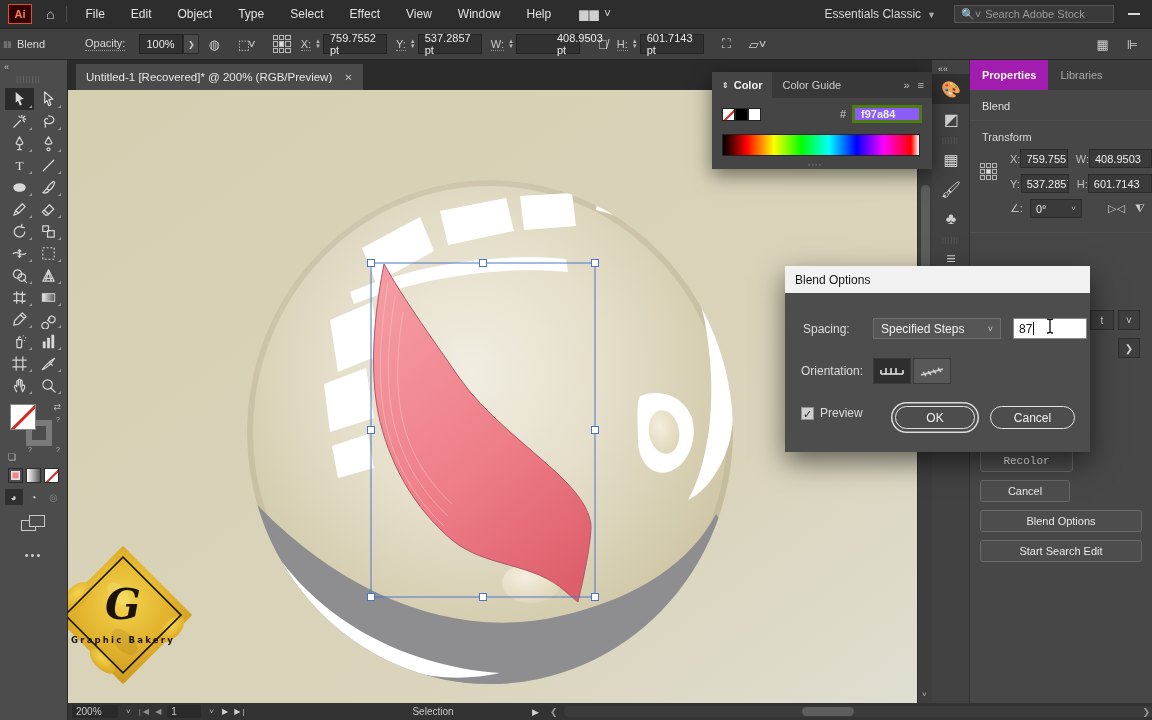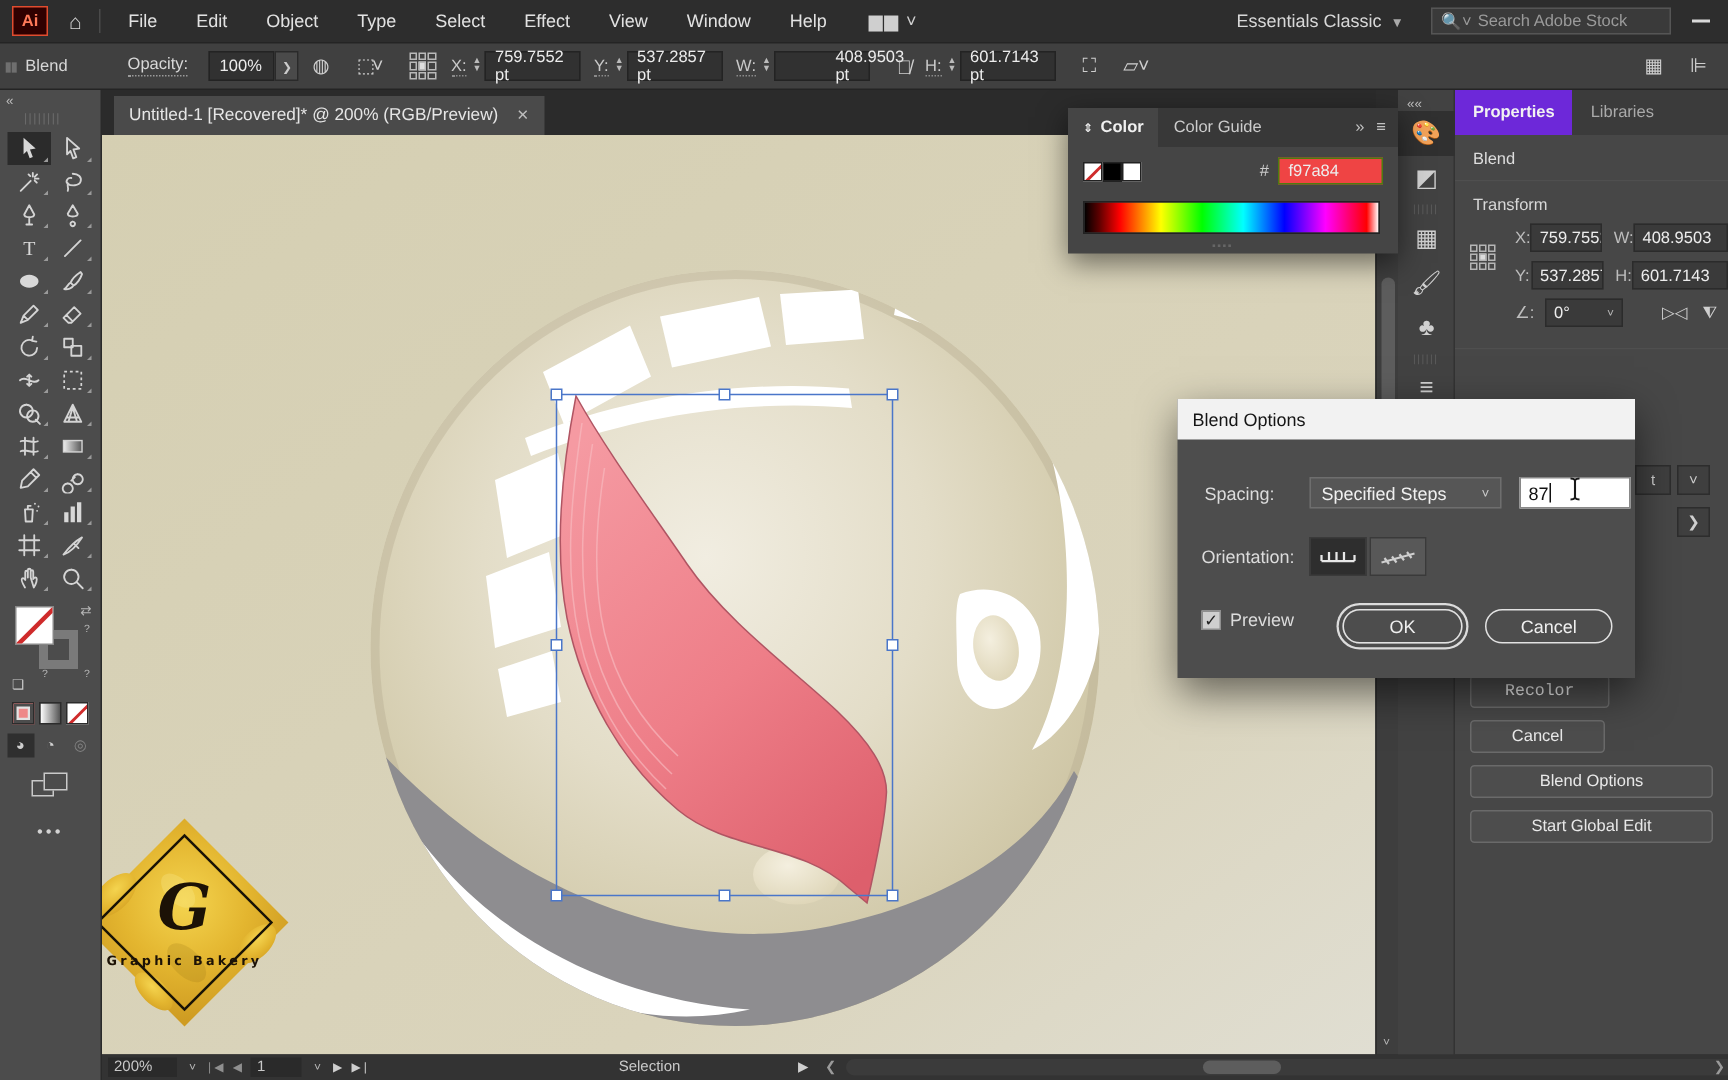--- a/index.html
+++ b/index.html
@@ -100,36 +100,36 @@
   #colorpanel .tab { padding:0 10px; height:26px; display:flex; align-items:center; gap:5px; }
   #colorpanel .tab.active { background:#454545; color:#f0f0f0; font-weight:bold; }
   #colorpanel .tabr { margin-left:auto; display:flex; gap:8px; padding-right:8px; color:#c2c2c2; }
   .cp-body { position:relative; height:71px; }
   .cp-sw { position:absolute; left:10px; top:10px; display:flex; }
   .cp-sw i { width:13px; height:13px; border:1px solid #222; display:block; }
   .cp-none { background:#fff; position:relative; overflow:hidden; }
   .cp-none::after { content:""; position:absolute; left:-3px; top:5px; width:20px; height:2px; background:#cf2b2b; transform:rotate(-45deg); }
   .cp-black { background:#000; } .cp-white { background:#fff; }
   .cp-hexwrap { position:absolute; right:10px; top:7px; display:flex; align-items:center; gap:6px; }
-  .cp-hex { width:70px; height:18px; background:#ef4444; border:1px solid #4d7c0f; color:#ededed; display:flex; align-items:center; padding:0 6px; }
+  .cp-hex { width:70px; height:18px; background:#8b5cf6; border:3px solid #4d7c0f; color:#ededed; display:flex; align-items:center; padding:0 6px;font-weight:bold; }
   .spectrum { position:absolute; left:10px; top:36px; width:198px; height:22px; border:1px solid #222;
     background:linear-gradient(90deg,#000 0%,#5e0000 5%,#f00 12%,#ff0 26%,#0f0 40%,#0ff 54%,#00f 68%,#f0f 82%,#f00 96%,#fff 100%); }
   .cp-grip { position:absolute; left:96px; bottom:1px; color:#666; font-size:7px; letter-spacing:1px; }
 
   
   #rightdock { left:932px; top:60px; width:220px; height:643px; background:#474747; z-index:6; }
   #dockstrip { position:absolute; left:0; top:0; width:38px; height:643px; background:#424242; border-right:1px solid #333; }
   #dockstrip .clps { color:#bdbdbd; font-size:9px; padding:4px 0 0 6px; }
   .dock-ic { width:38px; height:30px; display:flex; align-items:center; justify-content:center; color:#d0d0d0; }
   .dock-ic.active { background:#303030; }
   .dock-sep { height:10px; display:flex; align-items:center; justify-content:center; color:#5e5e5e; font-size:7px; letter-spacing:1px; }
   #proppanel { position:absolute; left:38px; top:0; width:182px; height:643px; overflow:hidden; font-size:11px; color:#c8c8c8; }
   #proppanel .tabs { height:30px; background:#3b3b3b; display:flex; }
   #proppanel .tab { padding:0 12px; display:flex; align-items:center; color:#aaa; }
-  #proppanel .tab.active { background:#6d28d9; color:#f2f2f2; font-weight:bold; }
+  #proppanel .tab.active { background:#a21caf; color:#f2f2f2; font-weight:bold; }
   .pp-context { padding:10px 12px 8px; color:#dedede; }
   .pp-div { height:1px; background:#3a3a3a; margin:0 0 0 0; border-bottom:1px solid #555; opacity:.6; }
   .pp-sect { padding:10px 12px 6px; color:#d8d8d8; }
   .pp-grid { position:relative; padding:0 0 8px 12px; }
   .pp-row { display:flex; align-items:center; margin-bottom:6px; }
   .pp-lb { width:16px; color:#bdbdbd; }
   .pp-field { background:#3a3a3a; border:1px solid #2b2b2b; color:#ededed; height:19px;
     display:flex; align-items:center; padding:0 5px; width:66px; white-space:nowrap; overflow:hidden; }
   .pp-field.wfield { width:90px; }
   .pp-ref { position:absolute; left:10px; top:14px; width:17px; height:17px; display:grid;
@@ -642,21 +642,21 @@
       <div class="pp-div"></div>
 
       <div class="frag" style="left:120px; top:250px; width:24px; height:20px;">t</div>
       <div class="frag" style="left:148px; top:250px; width:22px; height:20px;">˅</div>
       <div class="frag" style="left:148px; top:278px; width:22px; height:20px;">❯</div>
 
       <div class="pp-actions" style="position:absolute; top:382px; left:0; width:182px;">
         <div class="pp-btn half">Recolor</div>
         <div class="pp-btn cut">Cancel</div>
         <div class="pp-btn full">Blend Options</div>
-        <div class="pp-btn full">Start Global Edit</div>
+        <div class="pp-btn full">Start Search Edit</div>
       </div>
     </div>
   </div>
 
   <div id="dialog" class="abs">
     <div class="title">Blend Options</div>
     <div class="dlg-row" style="left:18px; top:52px;">
       <span style="width:62px; text-align:left; margin-right:8px;">Spacing:</span>
       <div class="dlg-select">
         <span>Specified Steps</span>

